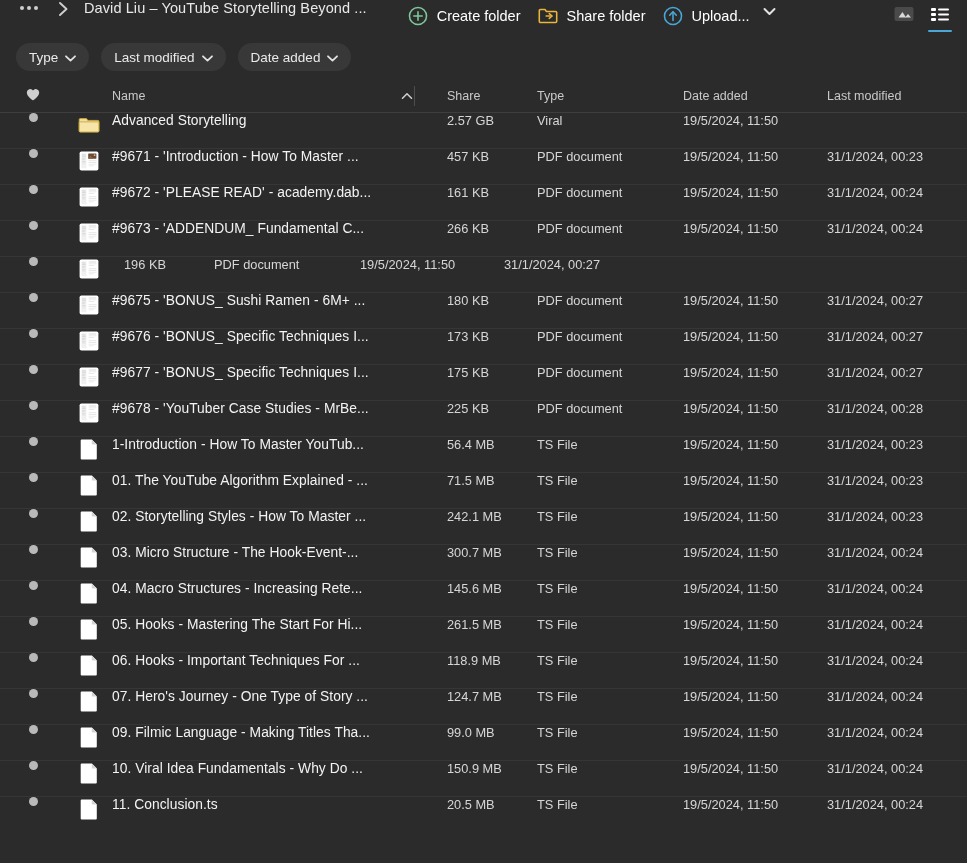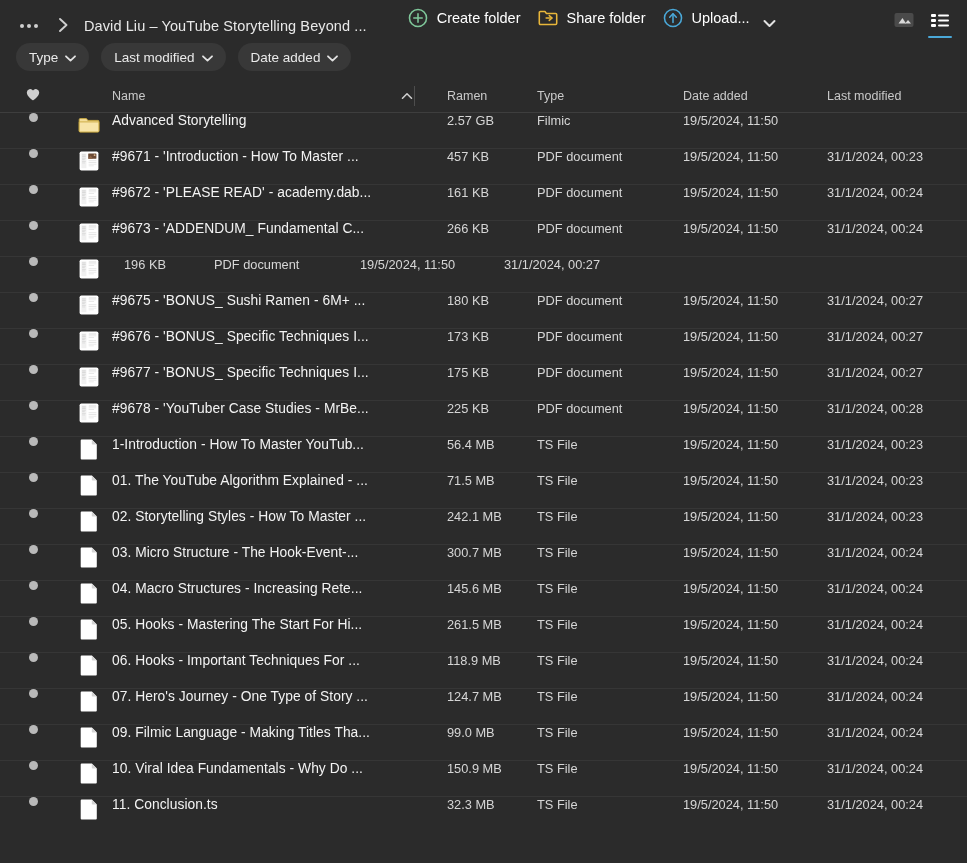--- a/index.html
+++ b/index.html
@@ -8,21 +8,21 @@
     background: #2b2b2b;
     font-family: "Liberation Sans", sans-serif;
     overflow: hidden;
     -webkit-font-smoothing: antialiased;
   }
 
   
   .topbar {
     height: 34px;
     display: flex;
-    align-items: flex-end;
+    align-items: flex-start;
     padding: 0 10px 0 14px;
     background: #2b2b2b;
   }
   .dots-btn {
     display: flex; align-items: center; gap: 3px;
     padding: 6px 6px;
     cursor: pointer;
   }
   .dots-btn i {
     width: 4px; height: 4px; border-radius: 50%;
@@ -281,42 +281,42 @@
 
     <div class="col-name th">
       <span>Name</span>
       <span class="sort-arrow">
         <svg width="12" height="8" viewBox="0 0 12 8">
             <path d="M1.5 6.2 6 1.8 10.5 6.2" fill="none" stroke="#cfcfcf" stroke-width="1.6" stroke-linecap="round" stroke-linejoin="round"></path>
           </svg>
       </span>
     </div>
 
-    <div class="col-size th">Ramen</div>
+    <div class="col-size th">Share</div>
     <div class="col-type th">Type</div>
     <div class="col-added th">Date added</div>
     <div class="col-mod th">Last modified</div>
   </div>
 
   <div class="rows" id="rows">
       <div class="row">
         <div class="col-fav">
           <span class="fav-dot"></span>
         </div>
         <div class="col-icon">
           <svg class="ico" viewBox="0 0 24 24">
             <path d="M2.2 6.6a1 1 0 0 1 1-1h6.2l1.5 1.8h10a1 1 0 0 1 1 1v9.4a1 1 0 0 1-1 1H3.2a1 1 0 0 1-1-1z" fill="#f4de9a" stroke="#c9a93f" stroke-width="0.9" stroke-linejoin="round"></path>
             <path d="M2.2 8.9h19.7v9.1a1 1 0 0 1-1 1H3.2a1 1 0 0 1-1-1z" fill="#f7e4a8" stroke="#c9a93f" stroke-width="0.9" stroke-linejoin="round"></path>
           </svg>
         </div>
         <div class="col-name">
           <span class="cell-name">Advanced Storytelling</span>
         </div>
         <div class="col-size">2.57 GB</div>
-        <div class="col-type">Filmic</div>
+        <div class="col-type">Viral</div>
         <div class="col-added">19/5/2024, 11:50</div>
         <div class="col-mod"></div>
       </div>
       <div class="row">
         <div class="col-fav">
           <span class="fav-dot"></span>
         </div>
         <div class="col-icon">
           <svg class="ico" viewBox="0 0 24 24">
             <rect x="2.6" y="2.4" width="18.8" height="19.2" rx="1.8" fill="#ffffff"></rect>
@@ -744,19 +744,19 @@
         </div>
         <div class="col-icon">
           <svg class="ico" viewBox="0 0 24 24">
             <path d="M4.6 2.6h10.2l5 5v14a.9.9 0 0 1-.9.9H4.6a.9.9 0 0 1-.9-.9V3.5a.9.9 0 0 1 .9-.9z" fill="#ffffff"></path>
             <path d="M14.8 2.6v4.2a.8.8 0 0 0 .8.8h4.2z" fill="#d3d3d3"></path>
           </svg>
         </div>
         <div class="col-name">
           <span class="cell-name">11. Conclusion.ts</span>
         </div>
-        <div class="col-size">32.3 MB</div>
+        <div class="col-size">20.5 MB</div>
         <div class="col-type">TS File</div>
         <div class="col-added">19/5/2024, 11:50</div>
         <div class="col-mod">31/1/2024, 00:24</div>
       </div>
     </div>
 </div>
 
 </body></html>

